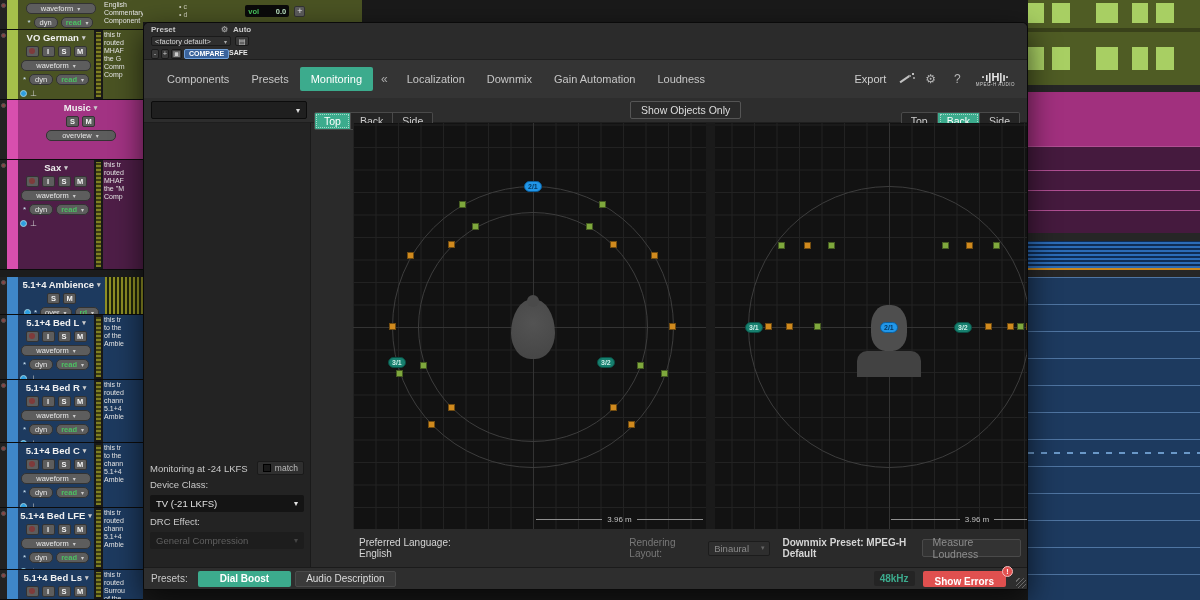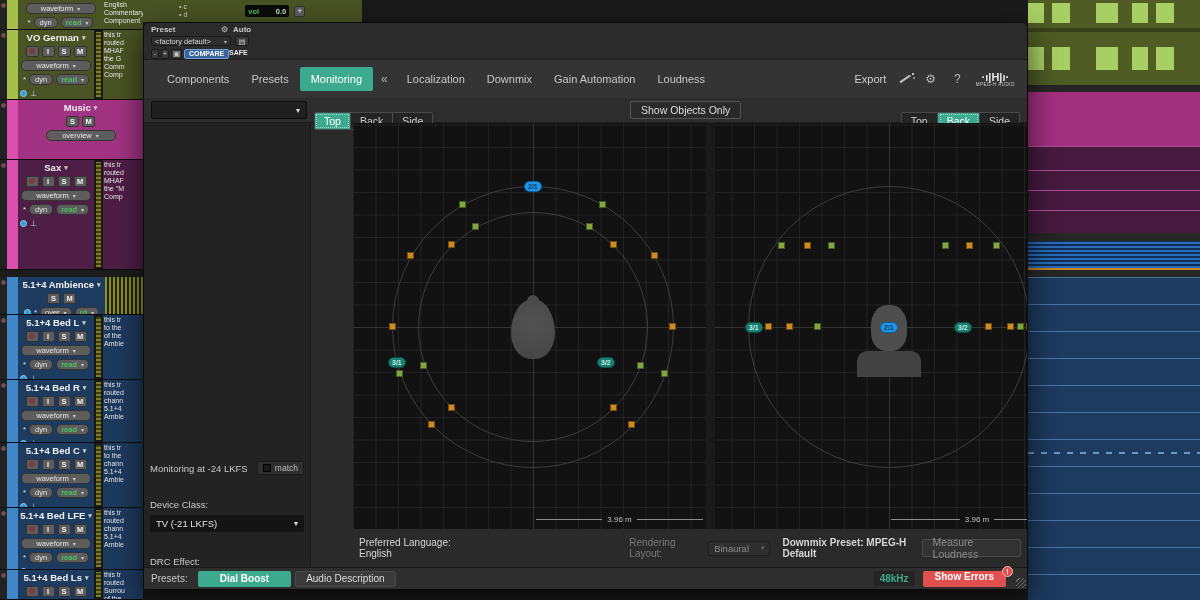--- a/index.html
+++ b/index.html
@@ -123,21 +123,21 @@
   #show-objects { position:absolute; left:486px; top:3px; height:18px; padding:0 10px; background:#2a2a2a;
     border:1px solid #555; border-radius:2px; color:#ddd; font-size:10.5px; display:flex; align-items:center; }
 
   #main { flex:1; display:flex; min-height:0; }
   #left-panel { width:167px; background:#232323; border-right:1px solid #1a1a1a; position:relative; flex:none; }
   #left-panel .lp-bottom { position:absolute; left:0; right:0; top:338px; padding:0 6px; color:#c9c9c9; font-size:9.5px; }
   #mon-row { display:flex; align-items:center; justify-content:space-between; }
   #match-btn { display:flex; align-items:center; gap:4px; background:#2f2f2f; border:1px solid #1a1a1a;
     border-radius:2px; height:14px; padding:0 5px; font-size:8.5px; color:#bbb; }
   #match-btn .cb { width:8px; height:8px; background:#191919; border:1px solid #000; }
-  .lp-label { margin-top:24px; }
+  .lp-label { margin-top:4px; }
   .lp-dd { margin-top:5px; height:17px; background:#141414; border-radius:2px; display:flex;
     align-items:center; justify-content:space-between; padding:0 6px; color:#e2e2e2; font-size:9.5px; }
   .lp-dd.disabled { background:#1d1d1d; color:#5f5f5f; }
   .lp-dd .tri { font-size:8px; }
 
   #viz-stack { flex:1; display:flex; flex-direction:column; min-width:0;margin-left:42px; }
   #viz-row { height:406px; display:flex; flex:none; }
   .viz { position:relative; background-color:#121212; overflow:hidden;
     background-image:linear-gradient(#222 1px,transparent 1px),linear-gradient(90deg,#222 1px,transparent 1px);
     background-size:22.5px 22.5px; }
@@ -176,21 +176,21 @@
 
   #bottom-bar { height:22px; flex:none; background:#2e2e2e; border-top:1px solid #1b1b1b;
     display:flex; align-items:center; padding:0 7px; font-size:10px; color:#c9c9c9; position:relative; }
   #dial-boost { margin-left:10px; height:16px; padding:0 22px; background:var(--accent); border-radius:2px;
     color:#fff; font-weight:bold; display:flex; align-items:center; font-size:10px; }
   #audio-desc { margin-left:4px; height:16px; padding:0 10px; background:#3a3a3a; border:1px solid #4a4a4a;
     border-radius:2px; color:#ddd; display:flex; align-items:center; font-size:10px; }
   #samplerate { margin-left:auto; color:var(--accent); font-weight:bold; font-size:10px; background:#242424;
     padding:2px 6px; border-radius:2px; }
   #show-errors { position:relative; margin-left:8px; margin-right:14px; height:16px; padding:0 12px;
-    background:#e0504f; border-radius:2px; color:#fff; font-weight:bold; display:flex; align-items:flex-start; font-size:10px; }
+    background:#e0504f; border-radius:2px; color:#fff; font-weight:bold; display:flex; align-items:flex-end; font-size:10px; }
   #err-badge { position:absolute; right:-7px; top:-5px; width:11px; height:11px; border-radius:50%;
     background:#e0504f; border:1px solid #f3bdbd; color:#fff; font-size:7px; font-weight:bold;
     display:flex; align-items:center; justify-content:center; }
   #grip { position:absolute; right:1px; bottom:1px; width:10px; height:10px;
     background:repeating-linear-gradient(135deg,transparent 0 2px,#6a6a6a 2px 3px); }
 </style>
 </head>
 <body>
 
 <div id="stage">

